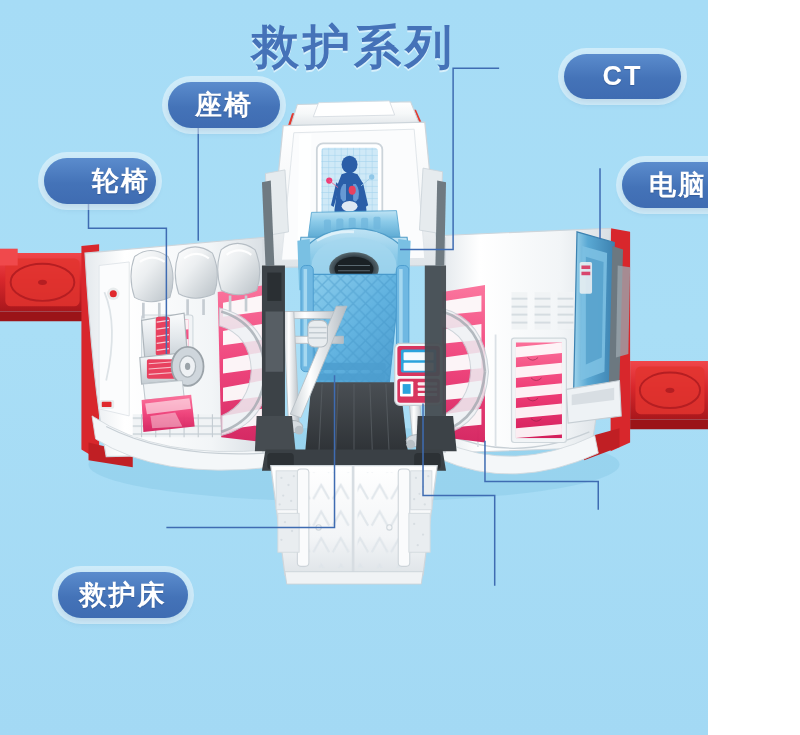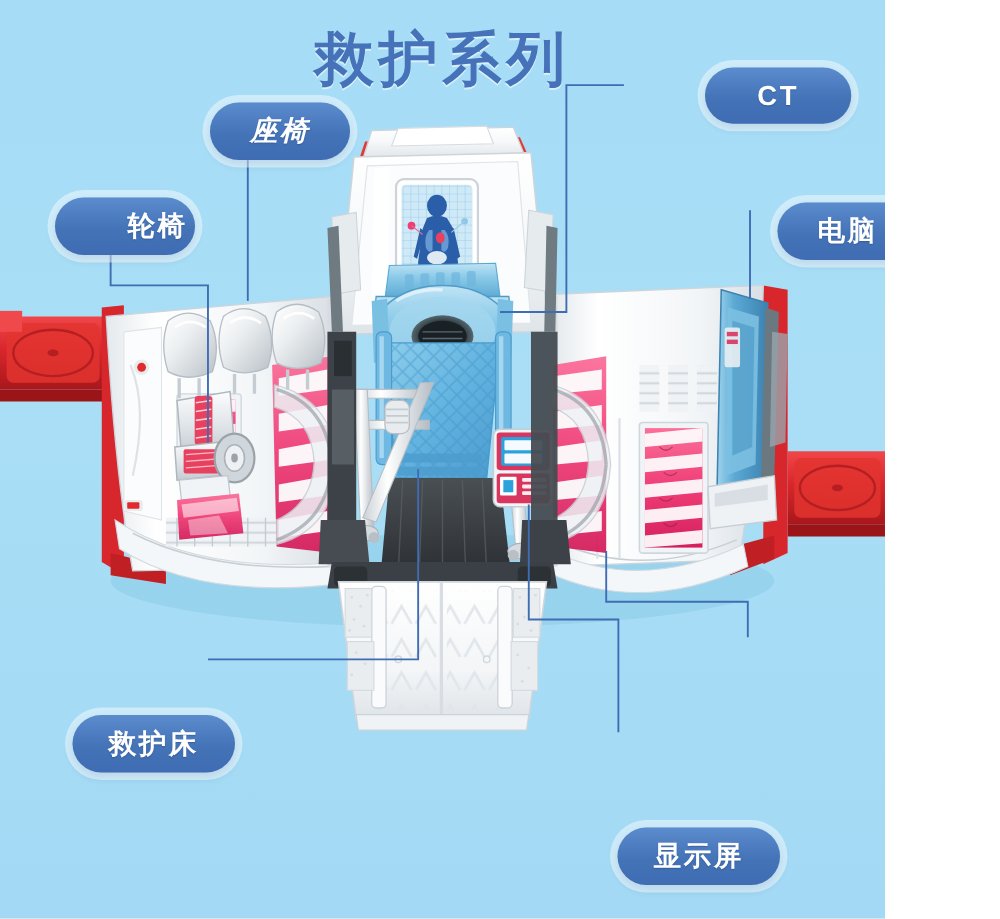--- a/index.html
+++ b/index.html
@@ -32,21 +32,21 @@
 
   
   #lines { position: absolute; inset: 0; z-index: 25; }
 
   
   .pill {
     position: absolute;
     z-index: 30;
     display: flex; align-items: center; justify-content: center;
     color: #ffffff;
-    font-size: 22px;
+    font-size: 27px;
     font-weight: bold;
     letter-spacing: 2px;
     border-radius: 999px;
     background: linear-gradient(180deg, #5b8ccd 0%, #4473b8 55%, #3f6cb2 100%);
     box-shadow: 0 0 0 6px rgba(255,255,255,.45), 0 3px 7px rgba(40,70,120,.28);
     white-space: nowrap;
     padding: 15px 6px;
     text-shadow: 0 1px 1px rgba(30,55,100,.35);
   }
 
@@ -541,34 +541,31 @@
       <path d="M676 576 L676 544 L548 544 L548 498"></path>
 
       <path d="M559 662 L559 560 L478 560 L478 456"></path>
     </g>
   </svg>
 
   <div class="pill" style="left:44px; top:158px; width:112px; height:46px;justify-content:flex-end;">
     <span>轮椅</span>
   </div>
 
-  <div class="pill" style="left:168px; top:82px; width:112px; height:46px;font-style:italic;">
+  <div class="pill" style="left:168px; top:82px; width:112px; height:46px;">
     <span>座椅</span>
   </div>
 
   <div class="pill" style="left:564px; top:54px; width:117px; height:45px;">
     <span>CT</span>
   </div>
 
   <div class="pill" style="left:622px; top:142px; width:112px; height:46px;margin-top:20px;">
     <span>电脑</span>
   </div>
 
   <div class="pill" style="left:58px; top:572px; width:130px; height:46px;">
     <span>救护床</span>
   </div>
 
 
-  <div class="pill" style="left:494px; top:662px; width:130px; height:46px;">
-    <span>显示屏</span>
-  </div>
 
 </div>
 
 </body></html>

